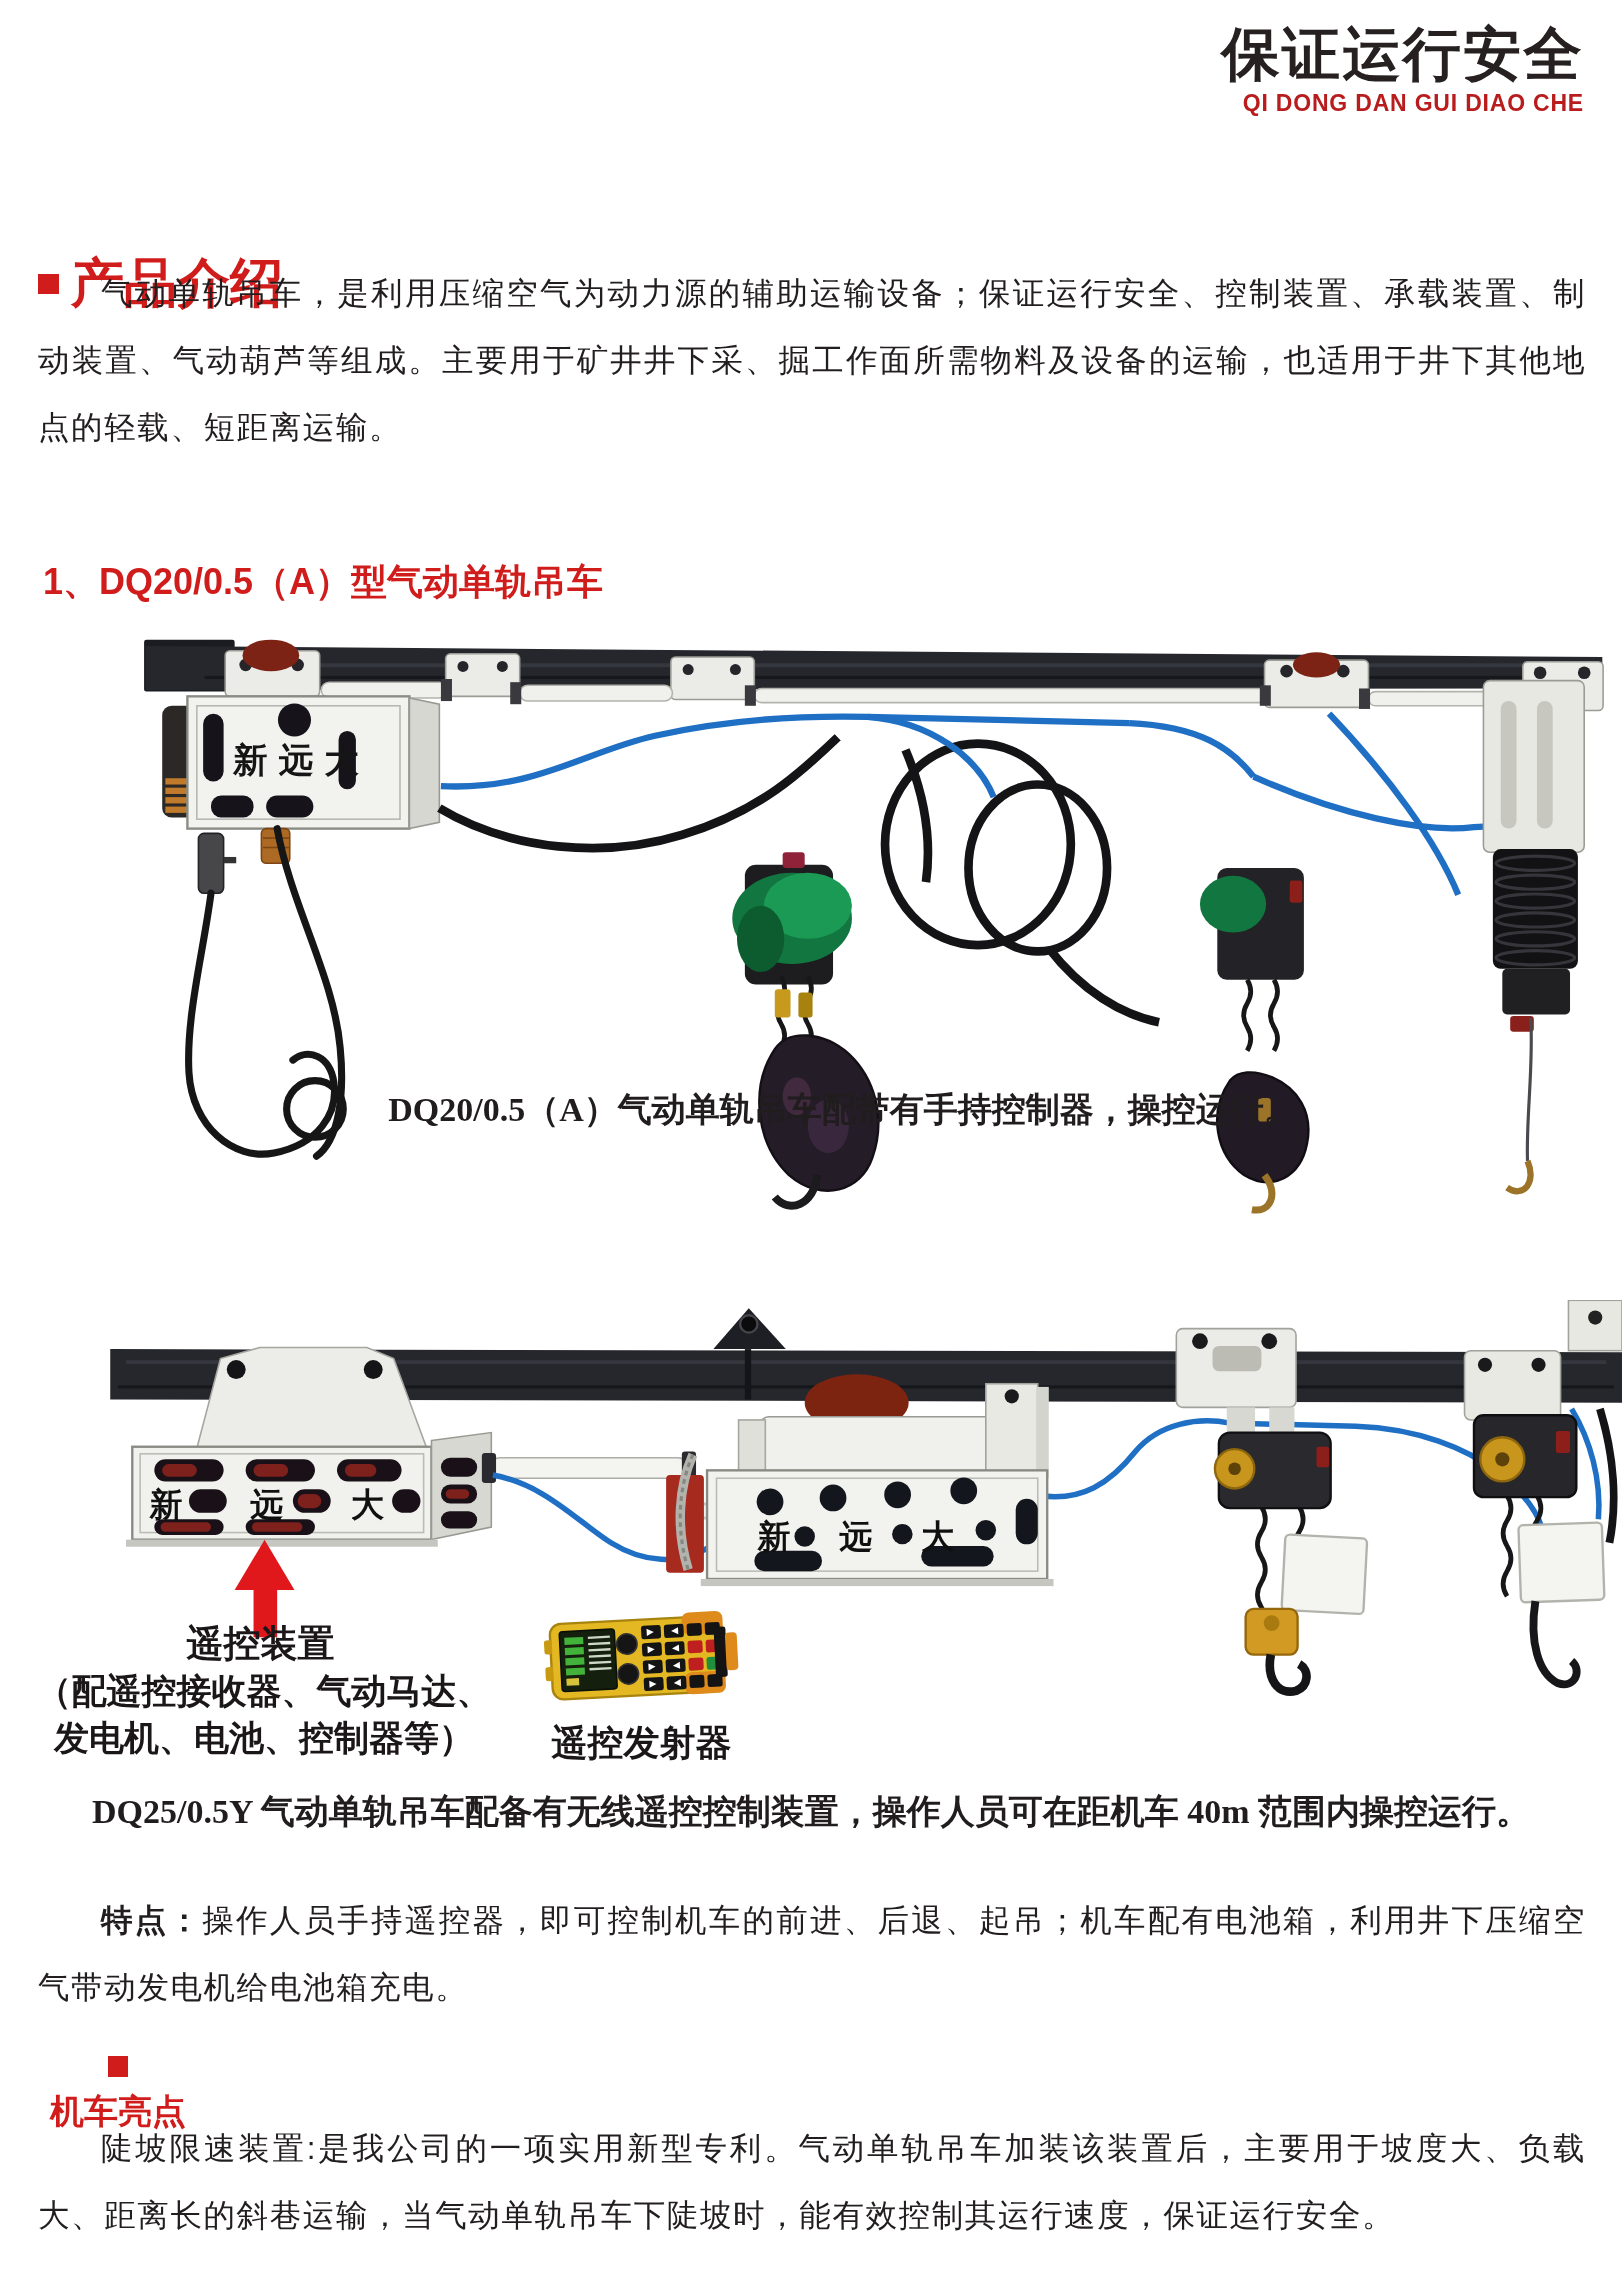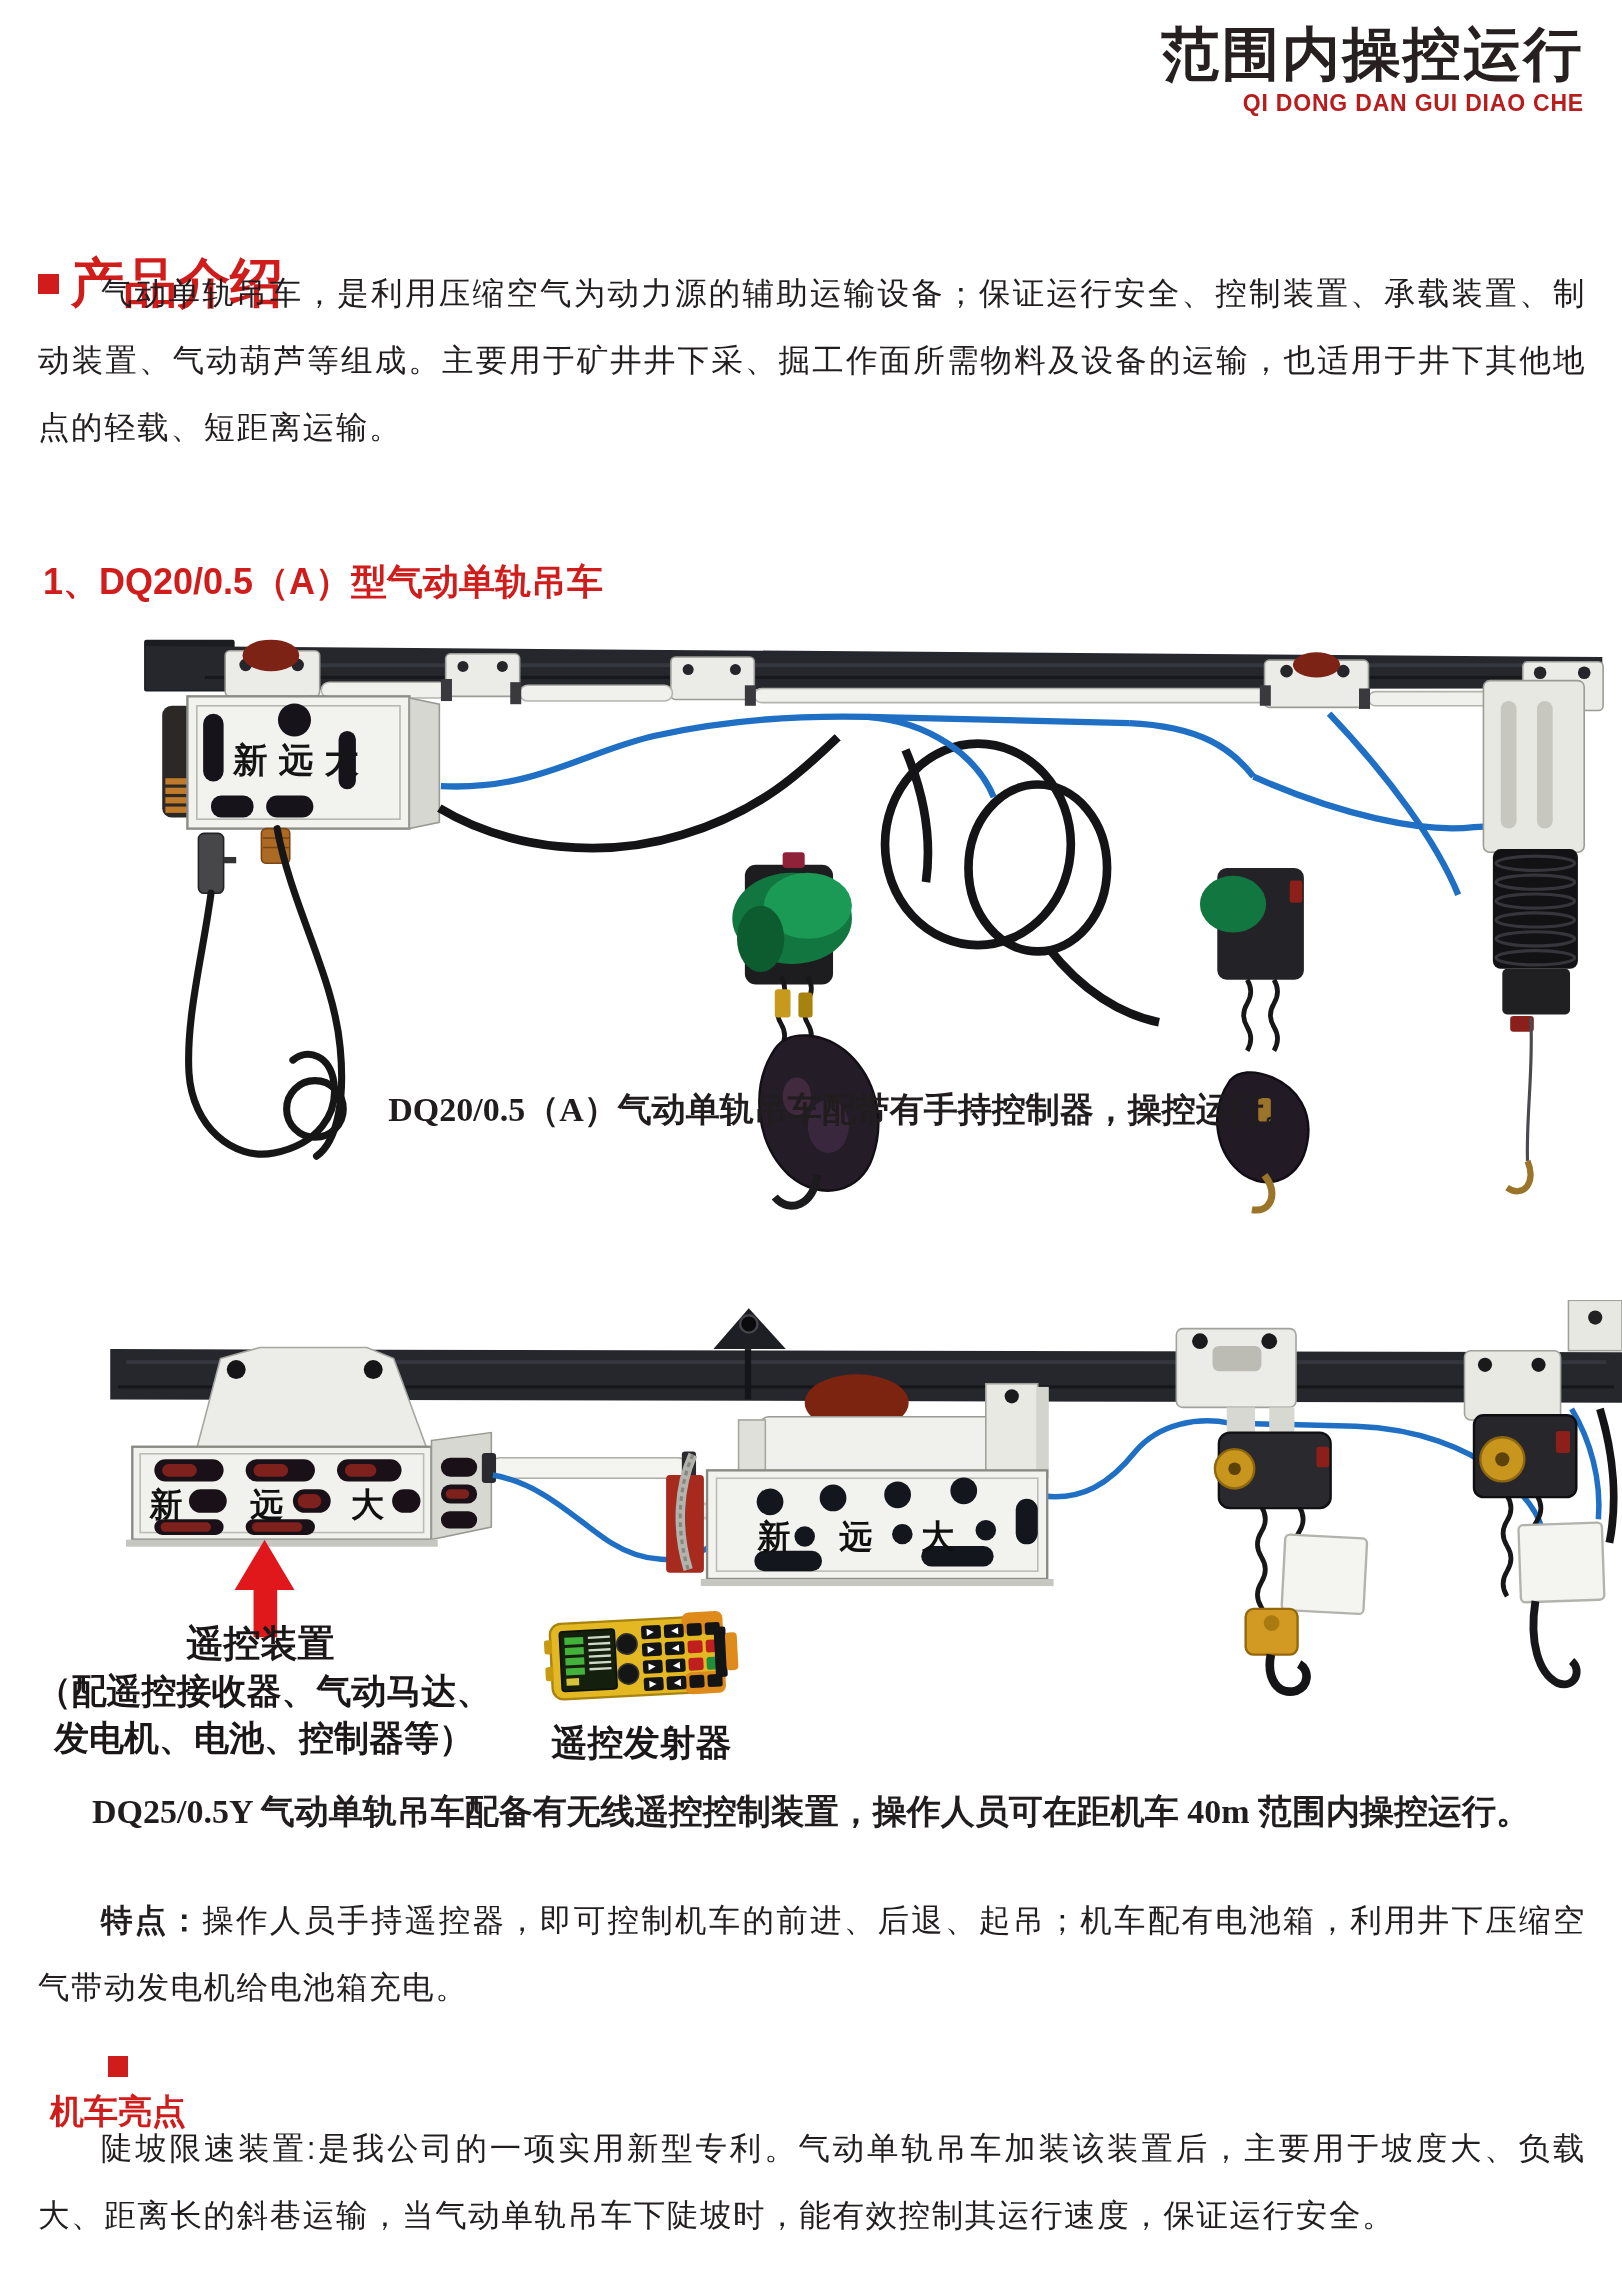--- a/index.html
+++ b/index.html
@@ -389,21 +389,21 @@
           <rect x="897" y="2086" width="19" height="16" rx="3"></rect>
         <rect x="874" y="2108" width="19" height="16" rx="3"></rect>
       </g>
       <rect x="897" y="2108" width="19" height="16" rx="3" fill="#1f8f3c"></rect>
       <rect x="908" y="2070" width="15" height="64" rx="3" fill="#141414"></rect>
       <rect x="922" y="2078" width="15" height="48" rx="5" fill="#df8b1c"></rect>
     </g>
   </svg>
 
   <div class="title-block">
-    <div class="title">范围内操控运行</div>
+    <div class="title">保证运行安全</div>
     <div class="subtitle">QI DONG DAN GUI DIAO CHE</div>
   </div>
 
   <div id="intro-heading" class="sec-heading">
     <span class="sq"></span>
     <span>产品介绍</span>
   </div>
 
   <div id="intro-para" class="body-text">
     <p>气动单轨吊车，是利用压缩空气为动力源的辅助运输设备；保证运行安全、控制装置、承载装置、制动装置、气动葫芦等组成。主要用于矿井井下采、掘工作面所需物料及设备的运输，也适用于井下其他地点的轻载、短距离运输。</p>

